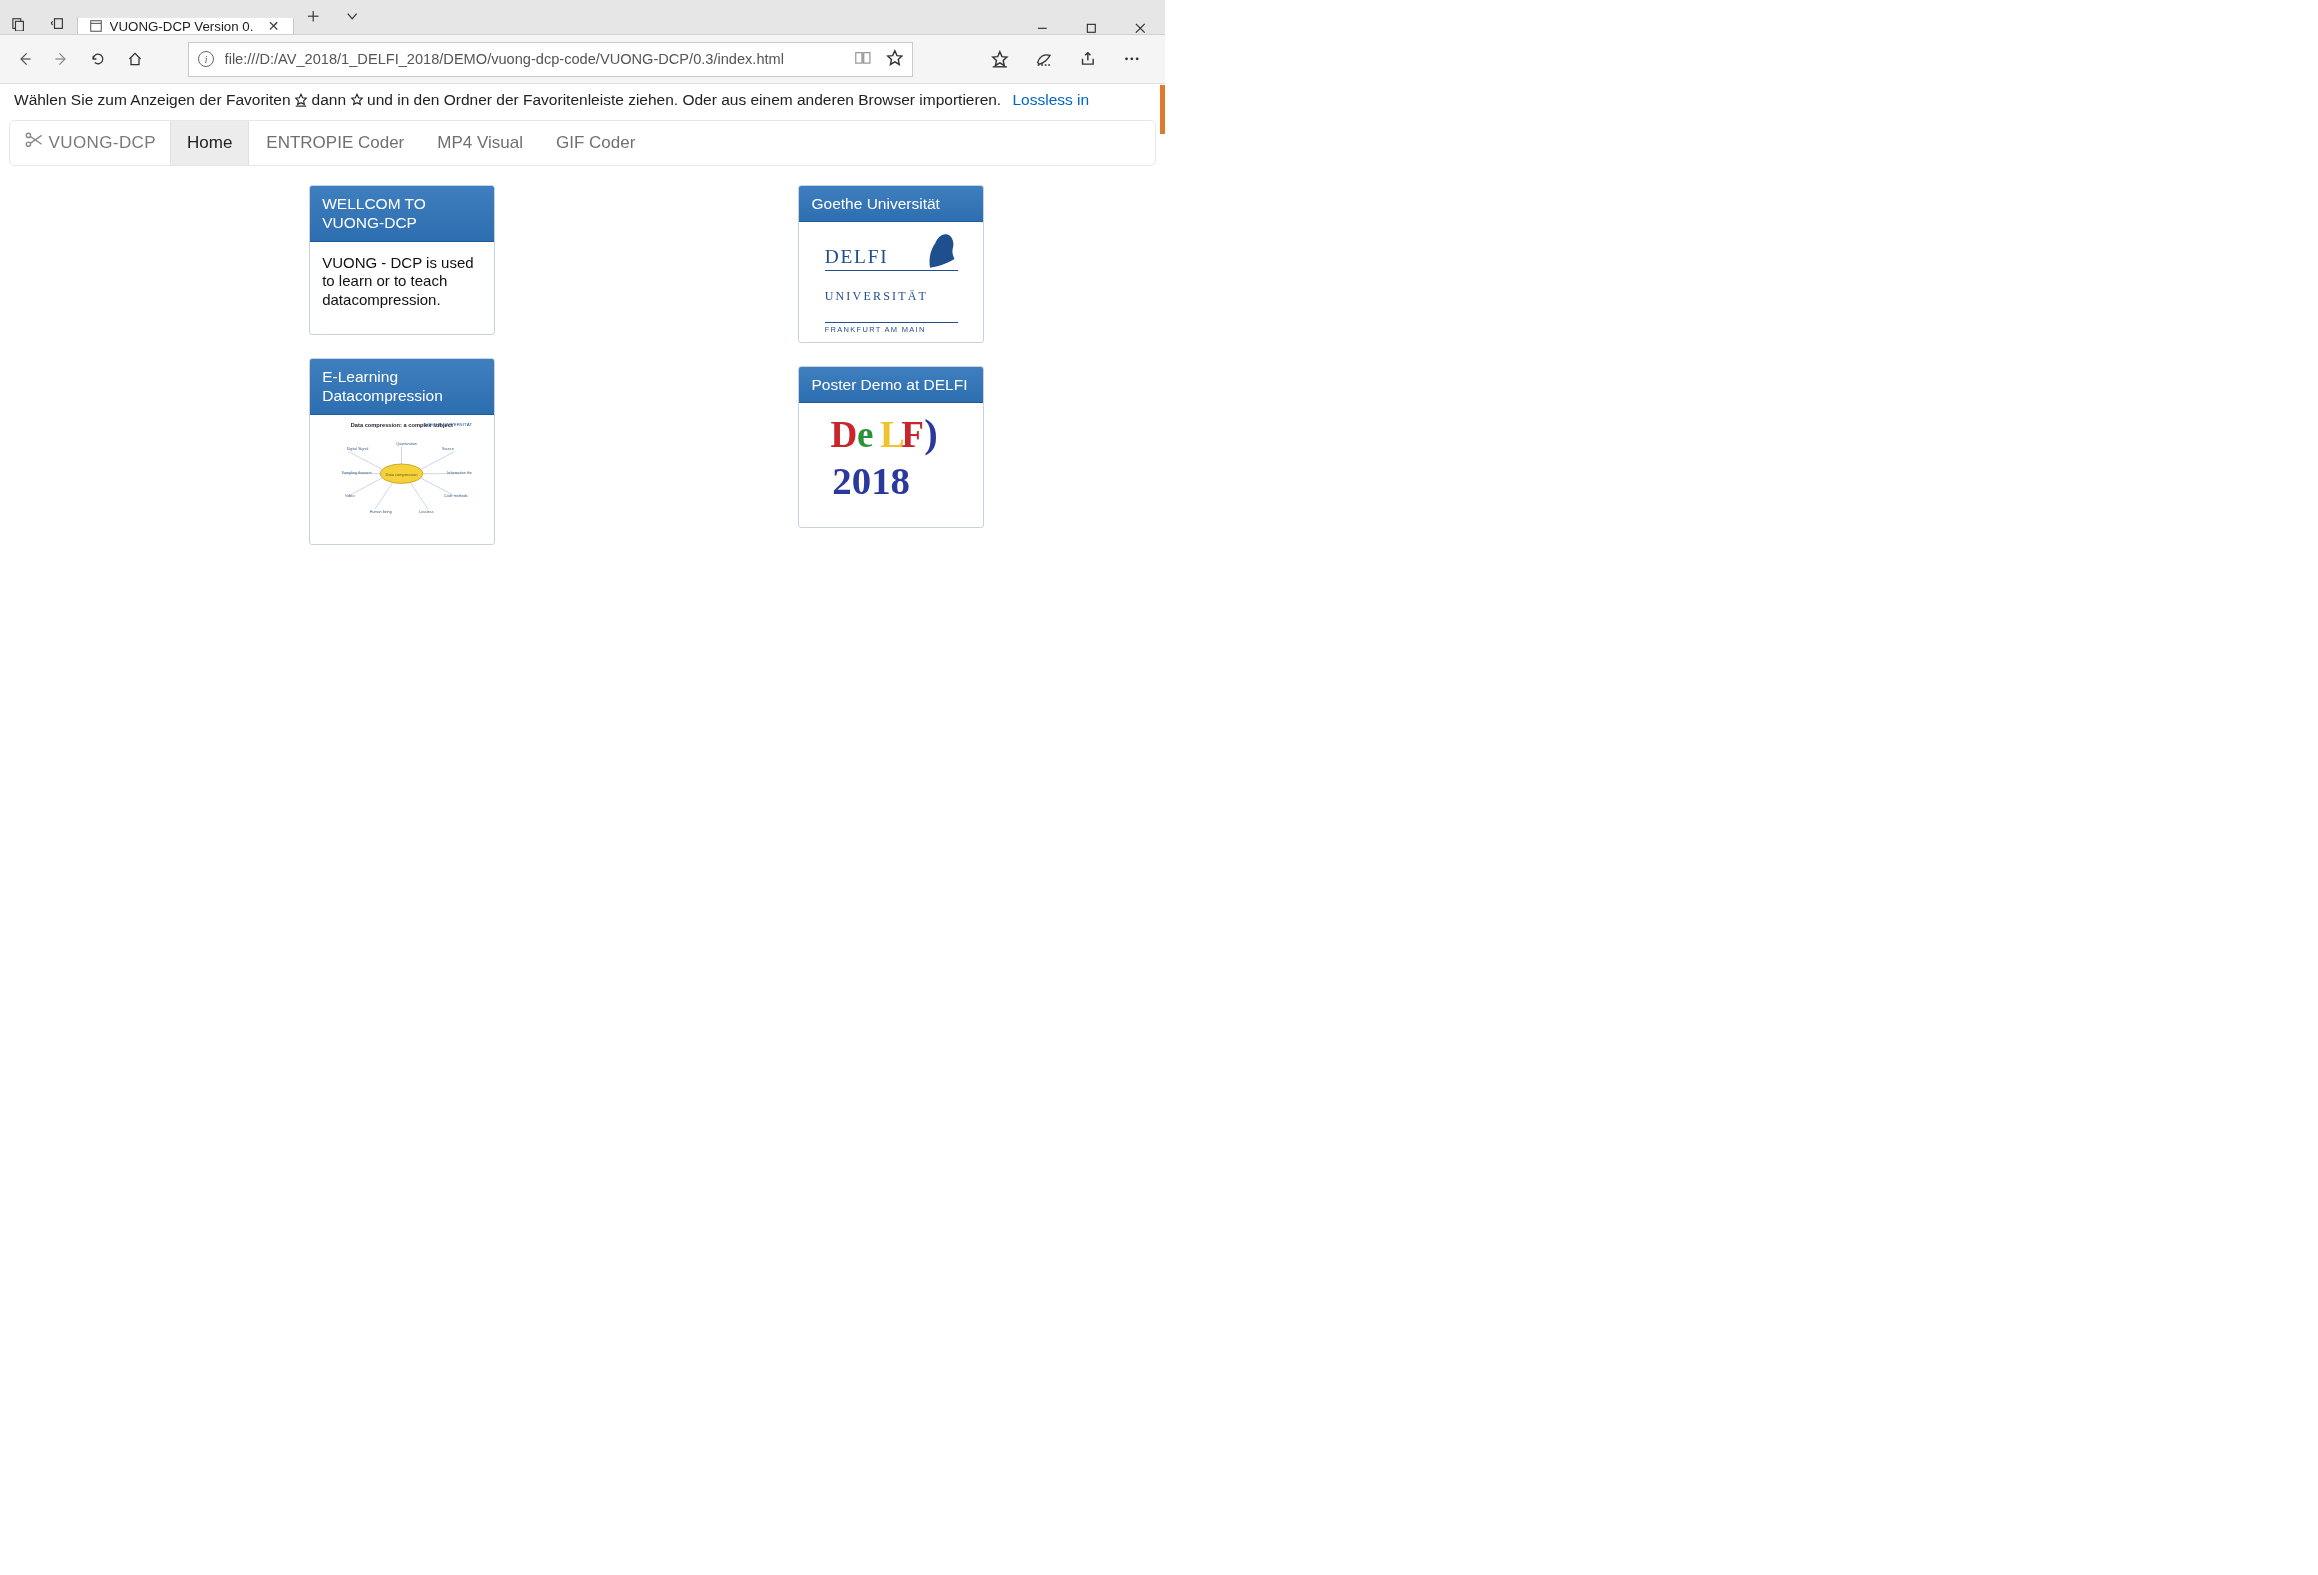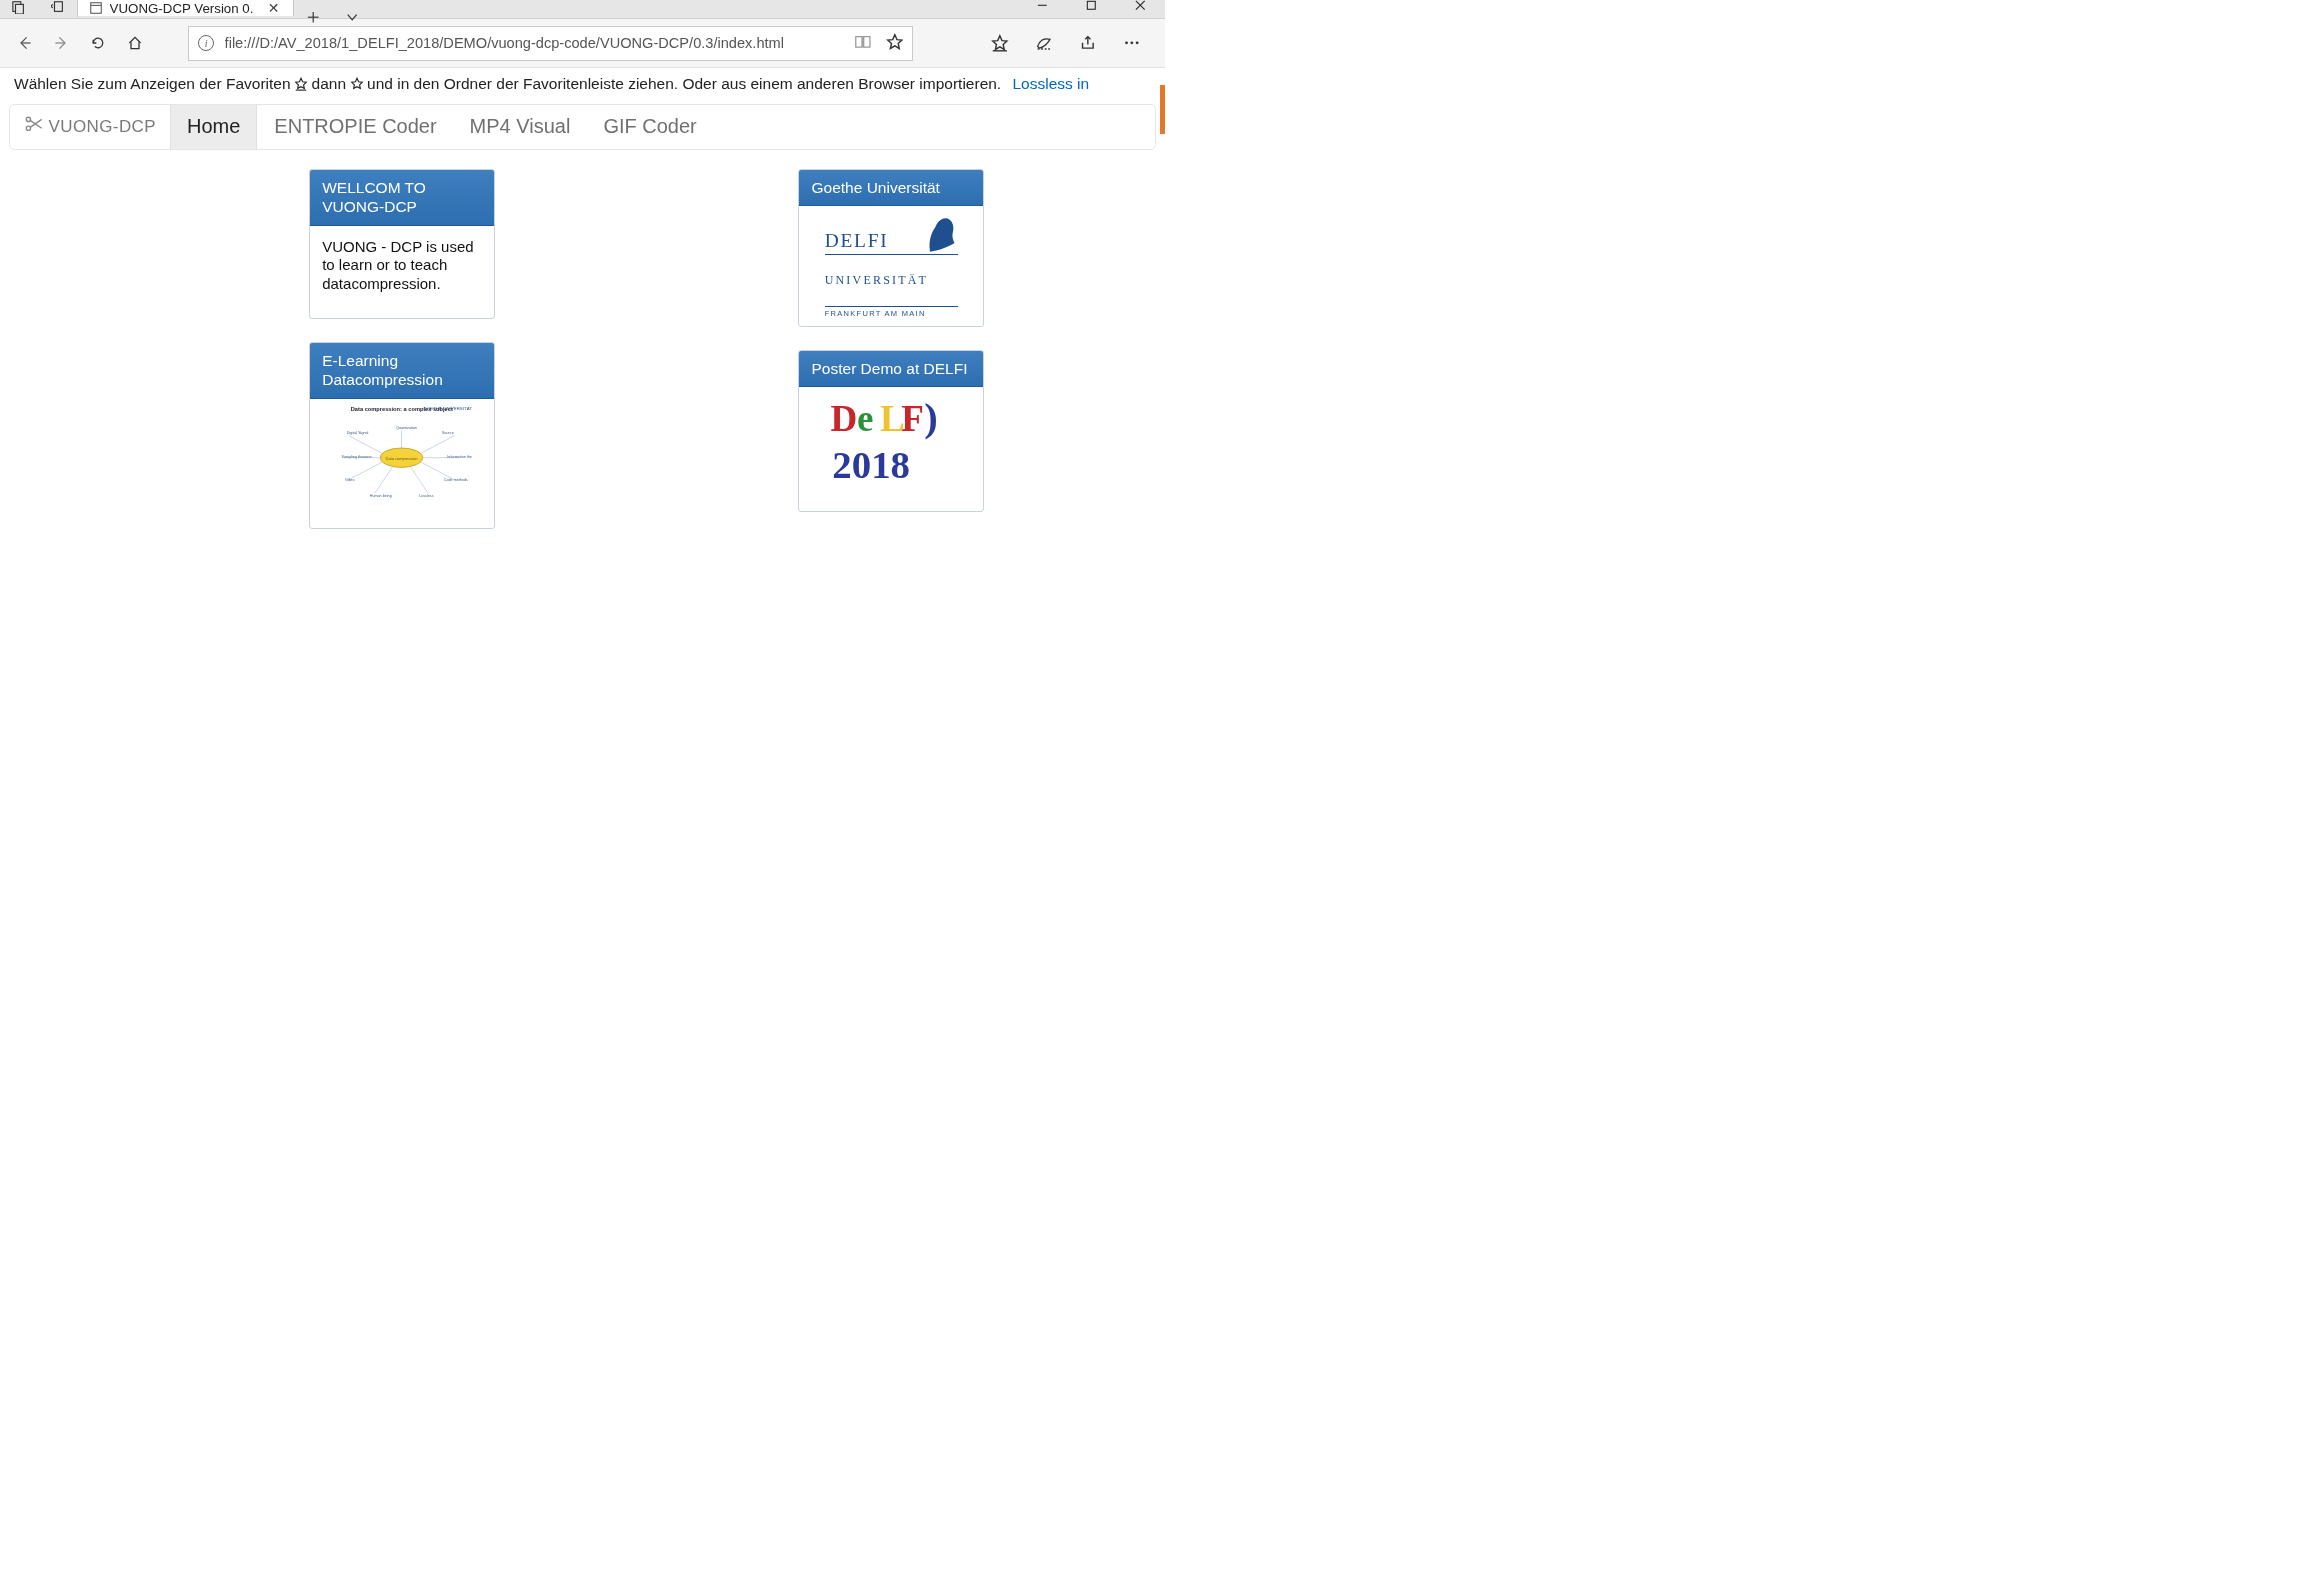--- a/index.html
+++ b/index.html
@@ -7,24 +7,24 @@
   font-family: "Segoe UI", Arial, sans-serif;
   background: #ffffff;
   width: 1165px;
   height: 792px;
   overflow: hidden;
   position: relative;
 }
 
 
 .titlebar {
-  height: 19px;
+  height: 35px;
   background: #e6e6e6;
   display: flex;
-  align-items: flex-start;
+  align-items: flex-end;
   border-bottom: 0.9px solid #d0d0d0;
 }
 .tb-left {
   width: 78px;
   display: flex;
   align-items: center;
   justify-content: space-around;
   border-right: 0.9px solid #c8c8c8;
 }
 .tb-left svg { width: 14px; height: 14px; }
@@ -123,21 +123,21 @@
   padding: 0 14px;
   font-size: 17px;
   color: #7a7a7a;
   letter-spacing: 0.4px;
 }
 .brand svg { width: 19.4px; height: 17.7px; }
 .navtab {
   display: flex;
   align-items: center;
   padding: 6px 16px;
-  font-size: 20px;
+  font-size: 17px;
   color: #707070;
   border-left: 0.9px solid transparent;
 }
 .navtab.active {
   background: #ececec;
   color: #222;
   border-left: 0.9px solid #e0e0e0;
   border-right: 0.9px solid #e0e0e0;
 }
 

